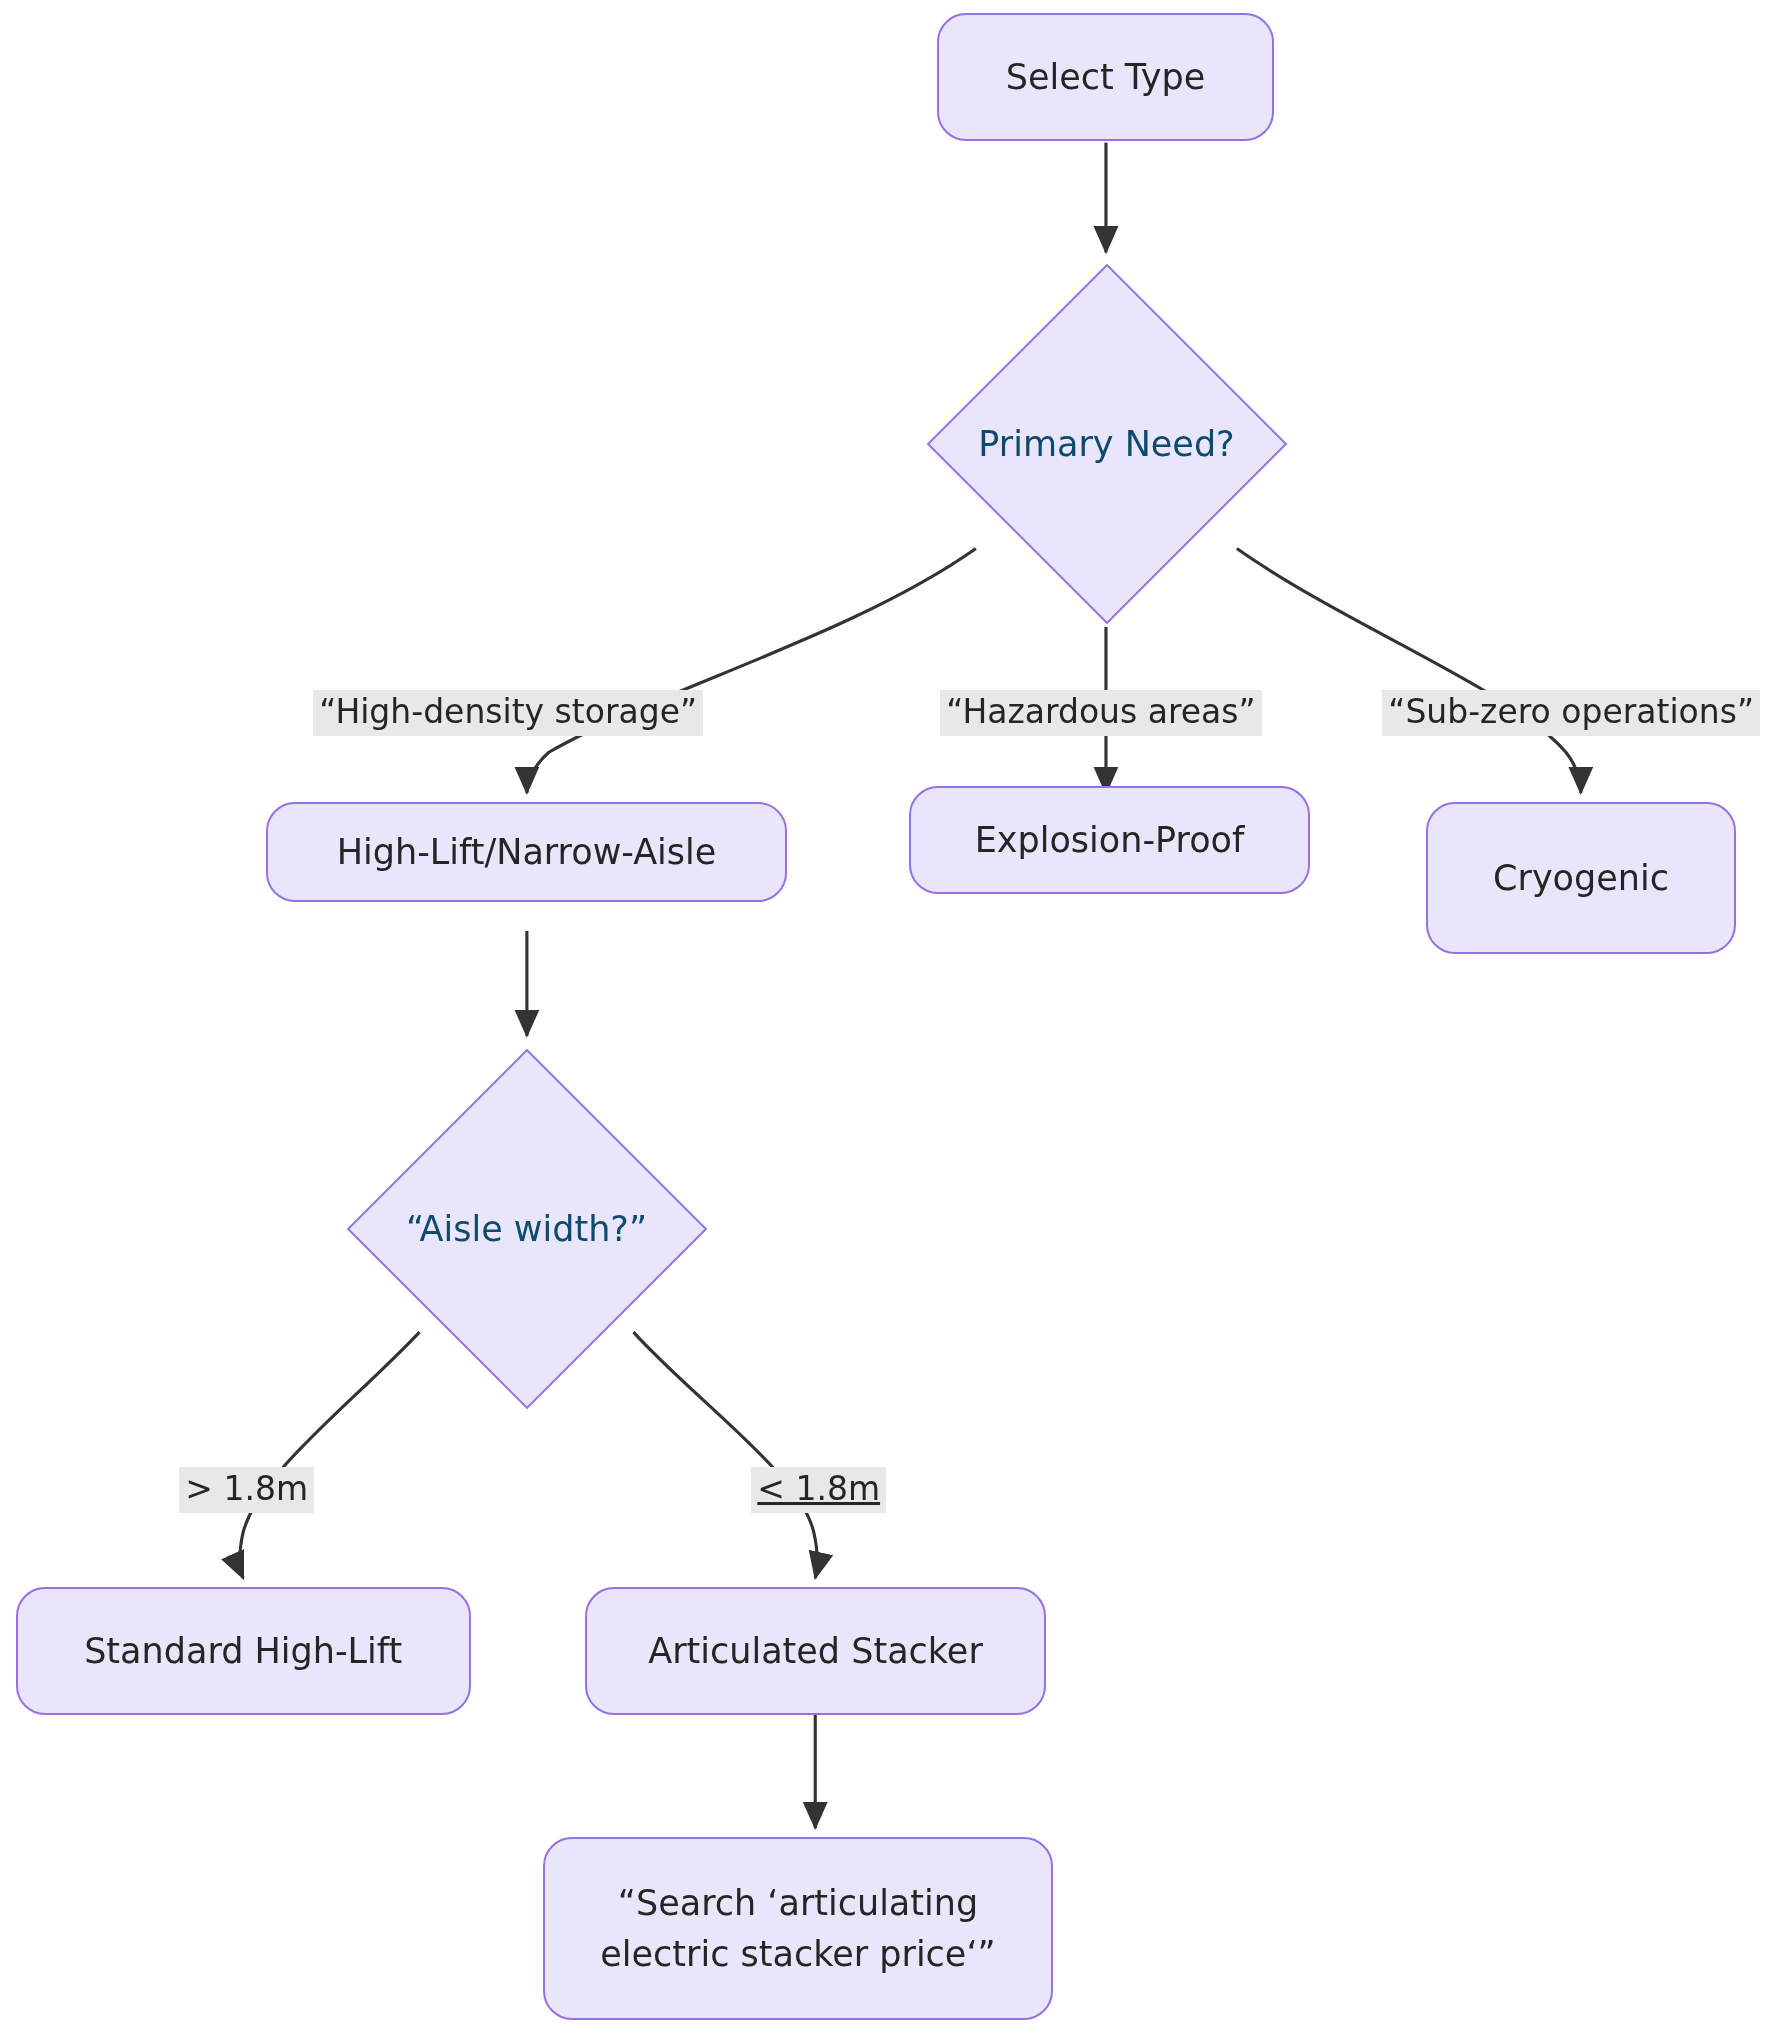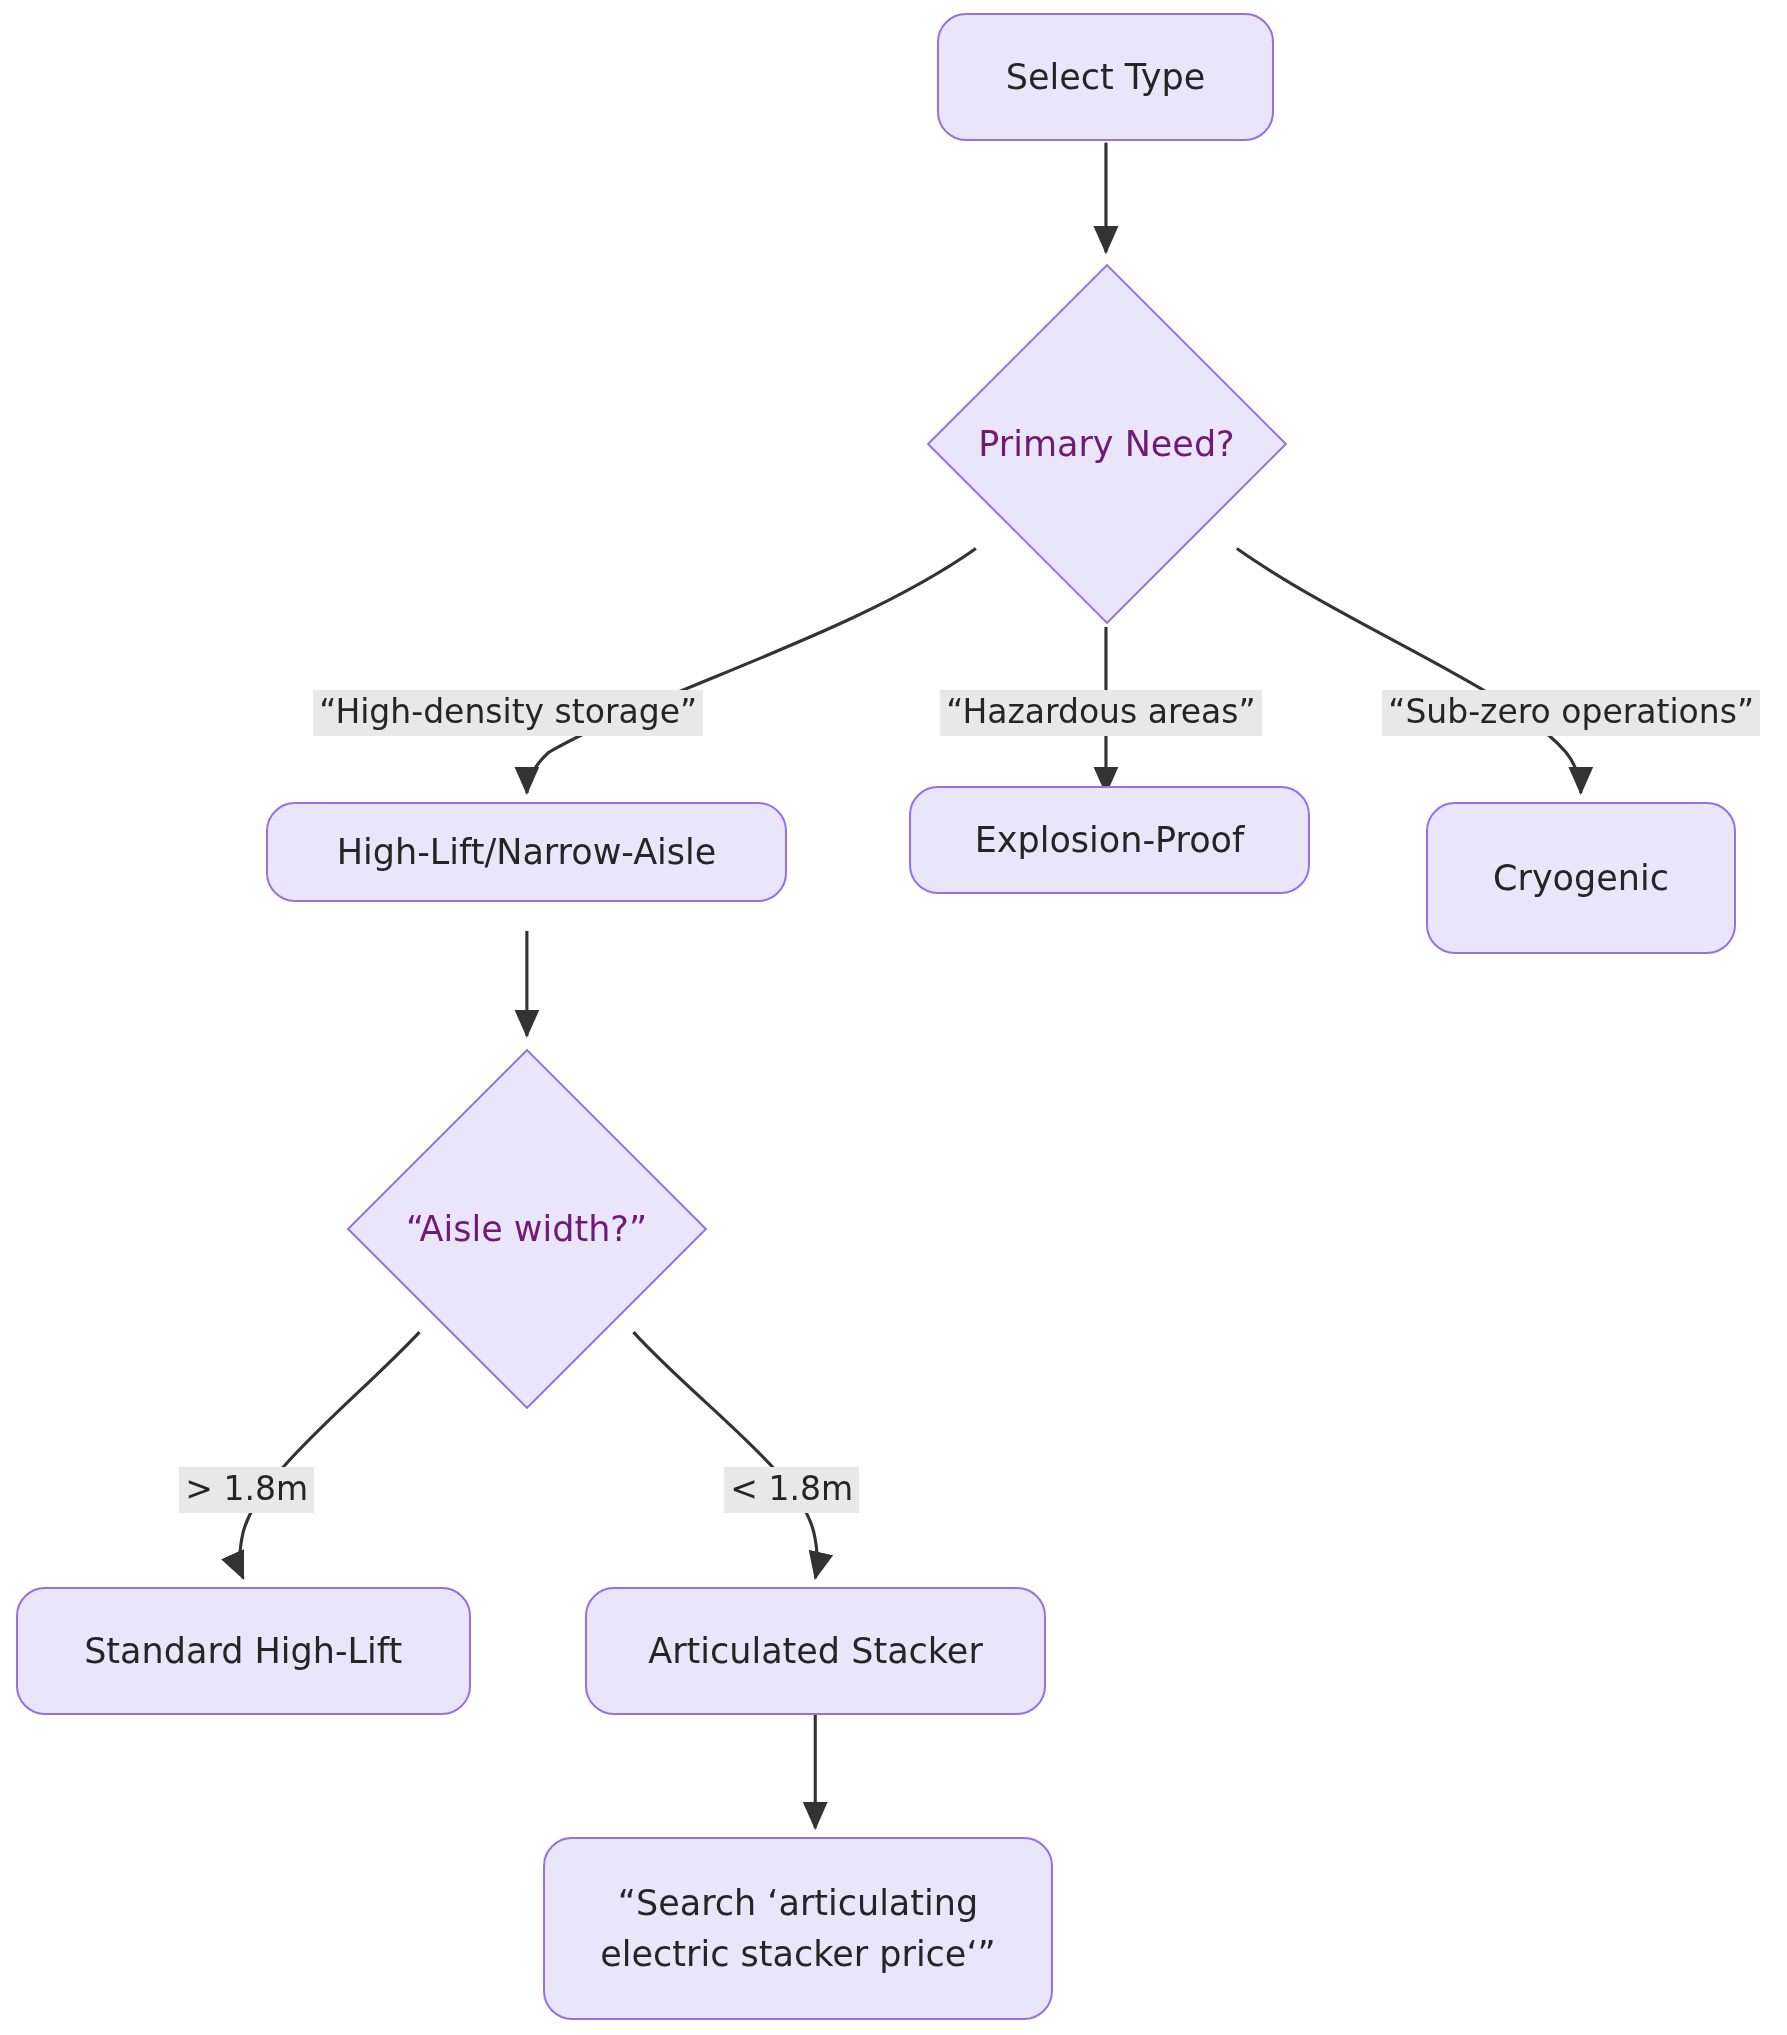--- a/index.html
+++ b/index.html
@@ -53,21 +53,21 @@
     left: 50%;
     top: 50%;
     background: #e9e6fb;
     border: 2.4px solid #9672e0;
     box-sizing: border-box;
     transform: translate(-50%, -50%) rotate(45deg);
   }
   .diamond-text {
     position: relative;
     z-index: 2;
-    color: #701a75;
+    color: #0c4a6e;
     text-align: right;
     white-space: nowrap;
   }
   .edge-label {
     position: absolute;
     background: #e8e8e8;
     color: #252525;
     padding: 2.4px 6.3px 3.9px 6.3px;
     white-space: nowrap;
     line-height: 1.2;
@@ -141,21 +141,21 @@
     <span class="node-label">Cryogenic</span>
   </div>
 
   <div class="diamond-wrap" style="left:346px; top:1048px; width:361px; height:361px; z-index:3;">
     <div class="diamond-shape" style="width:255px; height:255px;"></div>
     <span class="diamond-text fs-45">“Aisle width?”</span>
   </div>
 
   <div class="edge-label fs-42" style="left:179px; top:1467px;">&gt; 1.8m</div>
 
-  <div class="edge-label fs-42" style="left:724px; top:1467px;">&lt; 1.8m</div>
+  <div class="edge-label fs-42" style="left:751px; top:1467px;text-decoration:underline;">&lt; 1.8m</div>
 
   <div class="node node-rect fs-45" style="left:15.7px; top:1587px; width:455px; height:128px; z-index:3;">
     <span class="node-label">Standard High-Lift</span>
   </div>
 
   <div class="node node-rect fs-45" style="left:585px; top:1587px; width:461px; height:128px; z-index:3;">
     <span class="node-label">Articulated Stacker</span>
   </div>
 
   <div class="node node-round fs-45" style="left:543px; top:1837px; width:510px; height:183px; z-index:3;align-items:center;">

